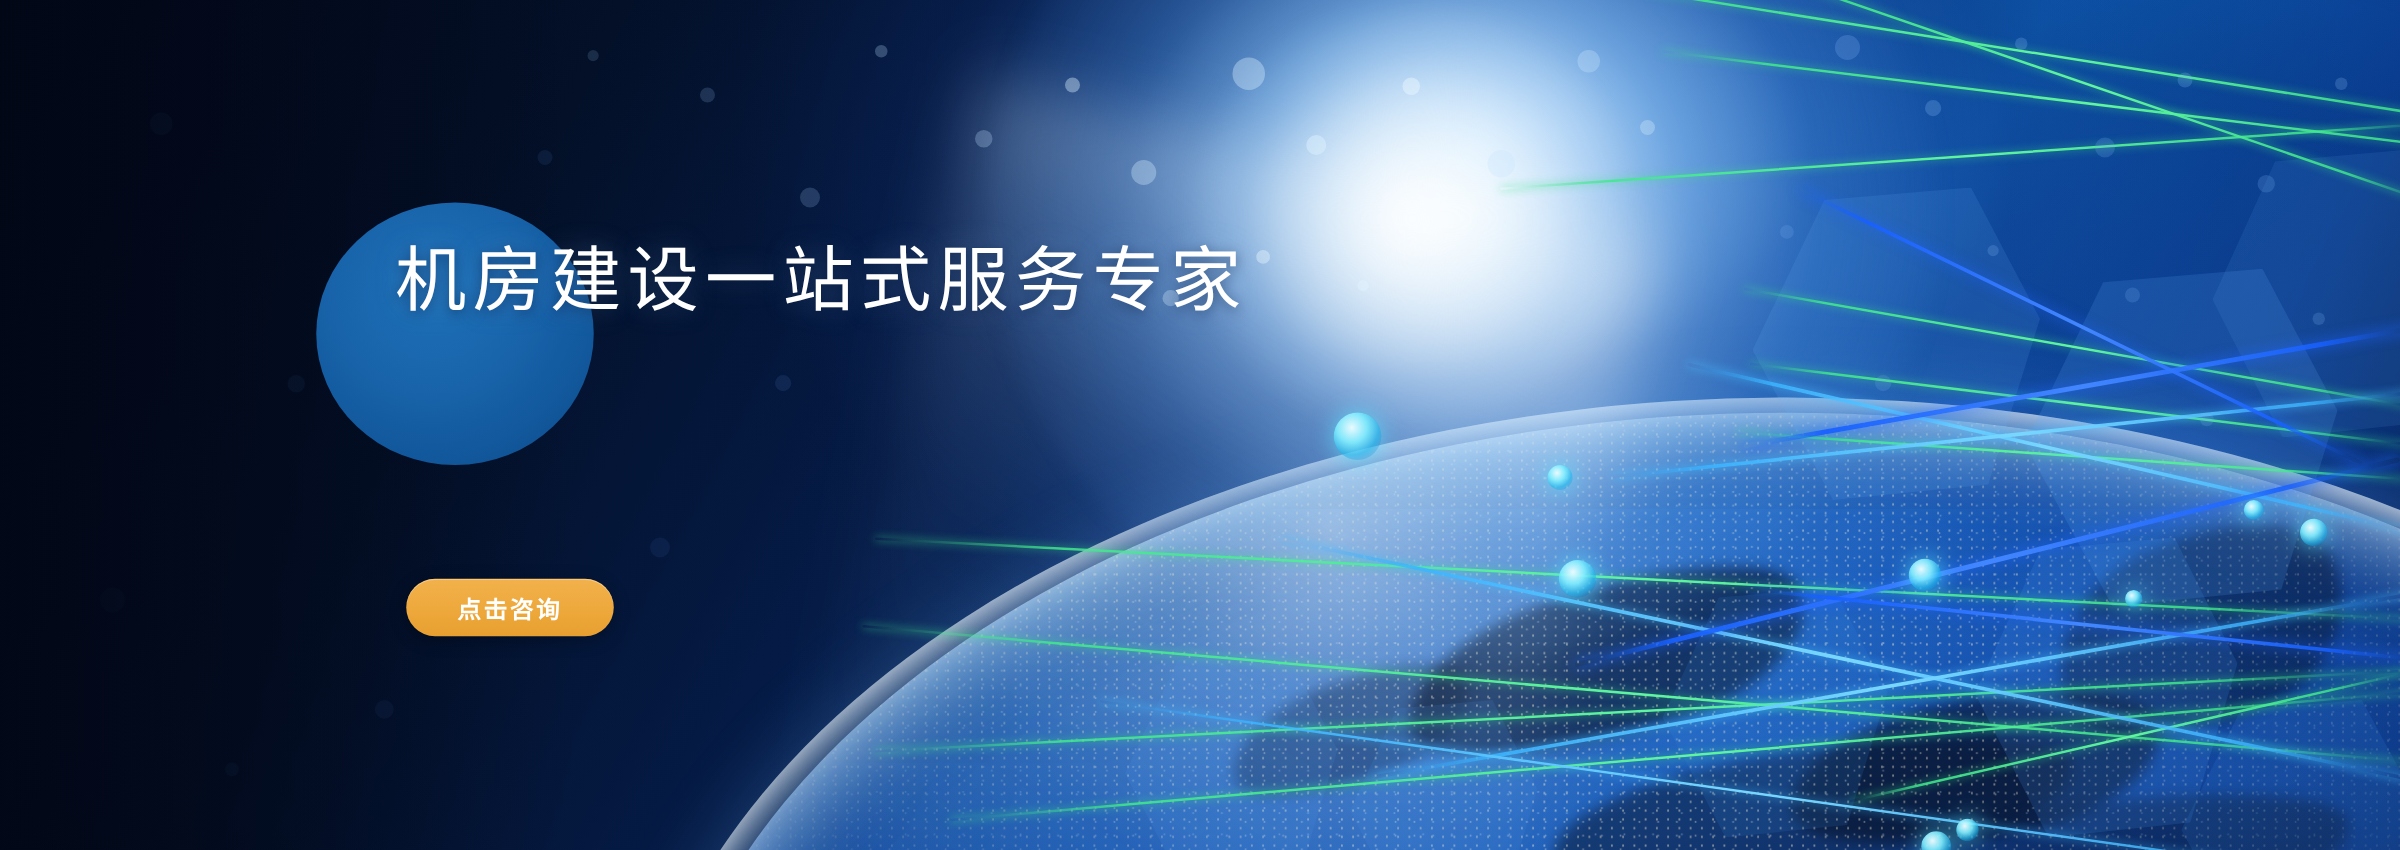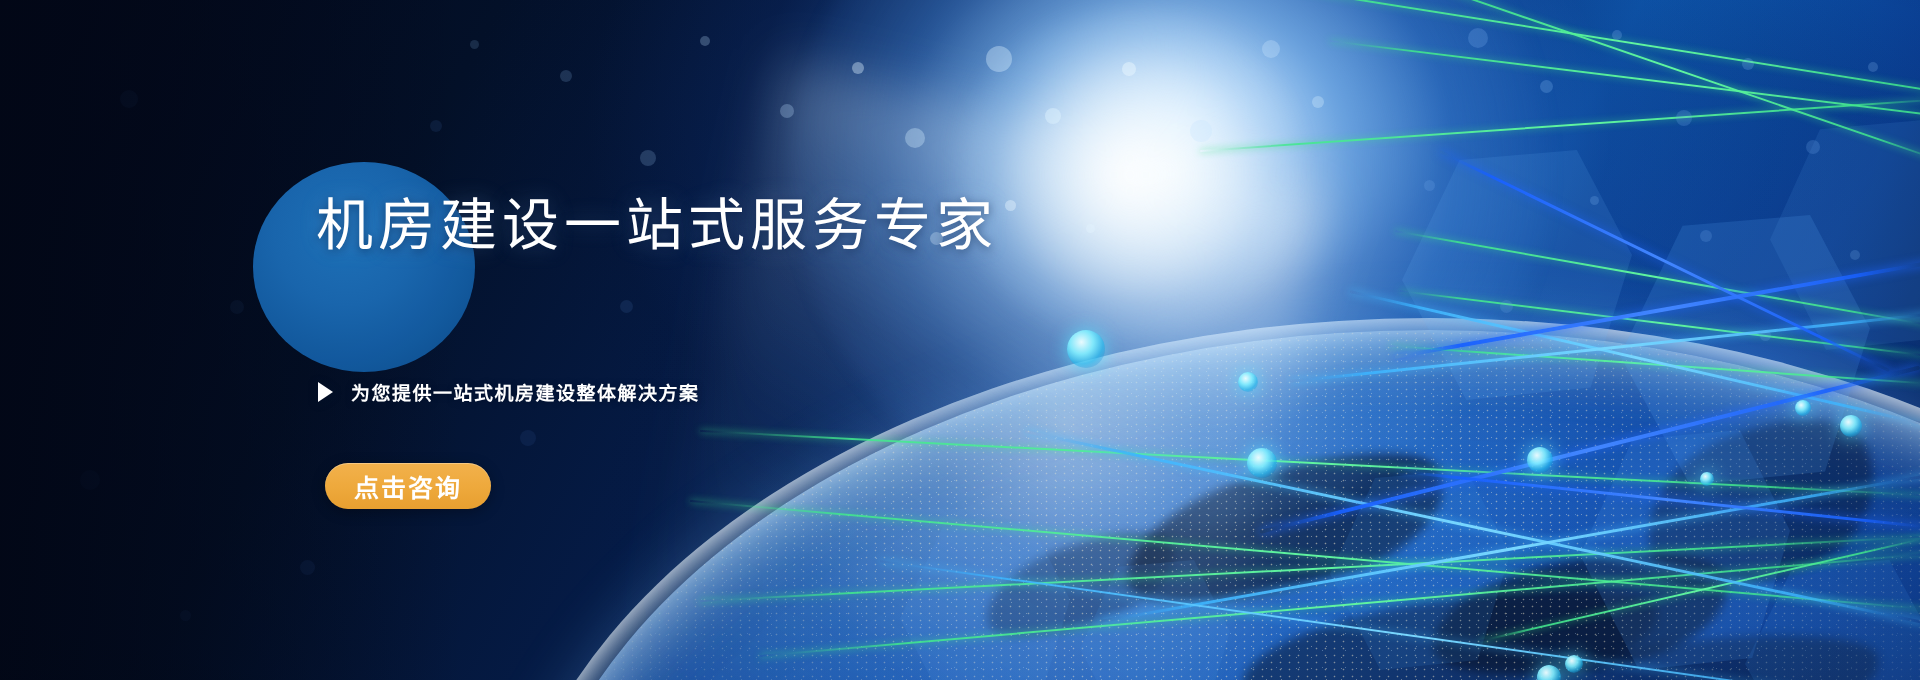--- a/index.html
+++ b/index.html
@@ -256,21 +256,21 @@
 
   .cta-button{
     position:absolute;
     left:325px; top:463px;
     width:166px; height:46px;
     border:none;
     border-radius:24px;
     background:linear-gradient(180deg,#f2b14c 0%,#eea93c 52%,#e79f30 100%);
     color:#ffffff;
     font-family:"Liberation Sans","DejaVu Sans",sans-serif;
-    font-size:25px;
+    font-size:19px;
     font-weight:bold;
     letter-spacing:2px;
     cursor:pointer;
     box-shadow:0 3px 14px rgba(0,0,0,.30), inset 0 1px 0 rgba(255,255,255,.30);
   }
 </style>
 </head>
 <body>
 
 <div class="banner">
@@ -378,21 +378,17 @@
 
   <div class="vignette"></div>
 
   <div class="content">
 
     <div class="headline-disc"></div>
 
     <div class="headline">机房建设一站式服务专家</div>
 
 
-    <div class="tagline-row">
-      <span class="tagline-arrow"></span>
-      <span class="tagline-text">为您提供一站式机房建设整体解决方案</span>
-    </div>
 
     <button class="cta-button">点击咨询</button>
 
   </div>
 </div>
 
 </body></html>

